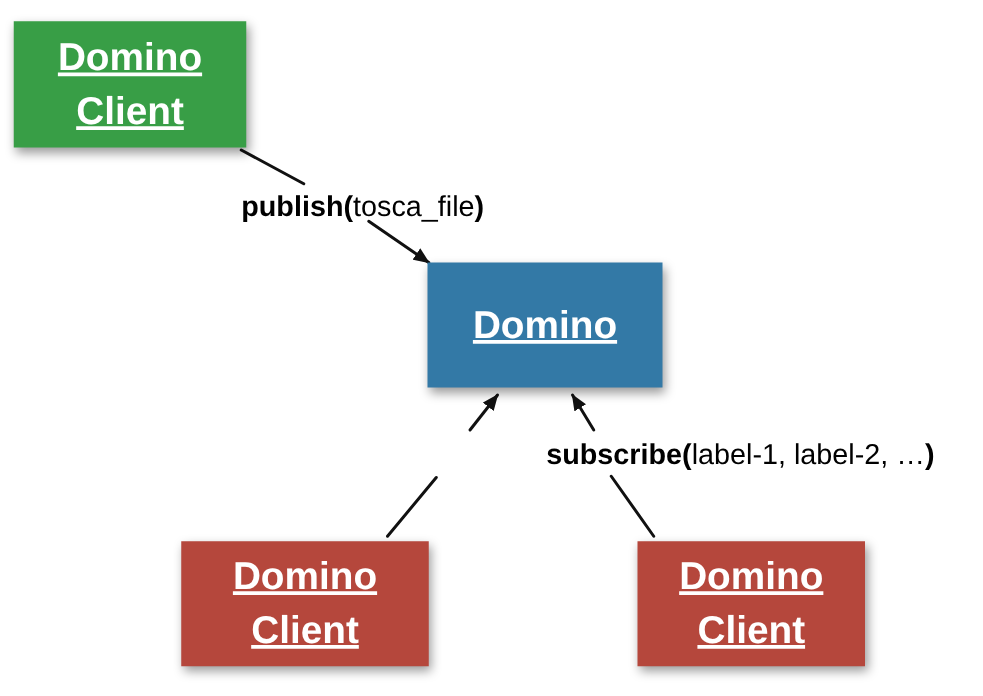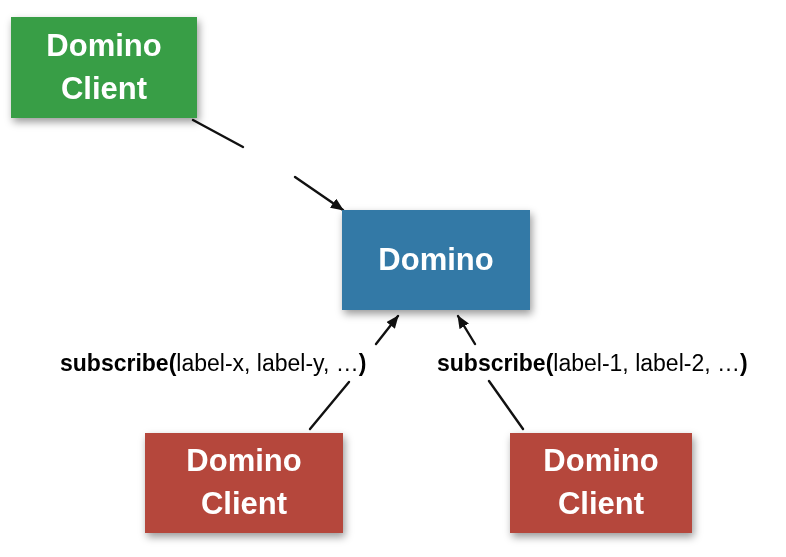--- a/index.html
+++ b/index.html
@@ -22,20 +22,21 @@
   .node{
     position:absolute;
     display:flex;flex-direction:column;
     align-items:center;justify-content:center;
     color:#ffffff;
     font-weight:bold;
     font-size:31px;
     line-height:1.38;
     text-align:center;
     box-shadow:2px 4px 8px rgba(0,0,0,0.40);
+    text-decoration:underline;
   }
   .node-client-top   {left:11px;  top:17px;  width:186px; height:101px;}
   .node-server       {left:342px; top:210px; width:188px; height:100px;}
   .node-client-left  {left:145px; top:433px; width:198px; height:100px;}
   .node-client-right {left:510px; top:433px; width:182px; height:100px;}
   .edge-label{
     position:absolute;
     font-size:23px;
     color:#000000;
     white-space:nowrap;
@@ -79,22 +80,22 @@
   <div class="node node-client-left" style="background-color: rgb(181, 71, 60); color: rgb(255, 255, 255);">
     <span>Domino</span>
     <span>Client</span>
   </div>
 
   <div class="node node-client-right" style="background-color: rgb(181, 71, 60); color: rgb(255, 255, 255);">
     <span>Domino</span>
     <span>Client</span>
   </div>
 
+  <div class="edge-label label-publish">
+    <span class="b">publish(</span><span>tosca_file</span><span class="b">)</span>
+  </div>
 
-  <div class="edge-label label-subscribe-left">
-    <span class="b">subscribe(</span><span>label-x, label-y, …</span><span class="b">)</span>
-  </div>
 
   <div class="edge-label label-subscribe-right">
     <span class="b">subscribe(</span><span>label-1, label-2, …</span><span class="b">)</span>
   </div>
 
 </div>
 
 </body></html>

